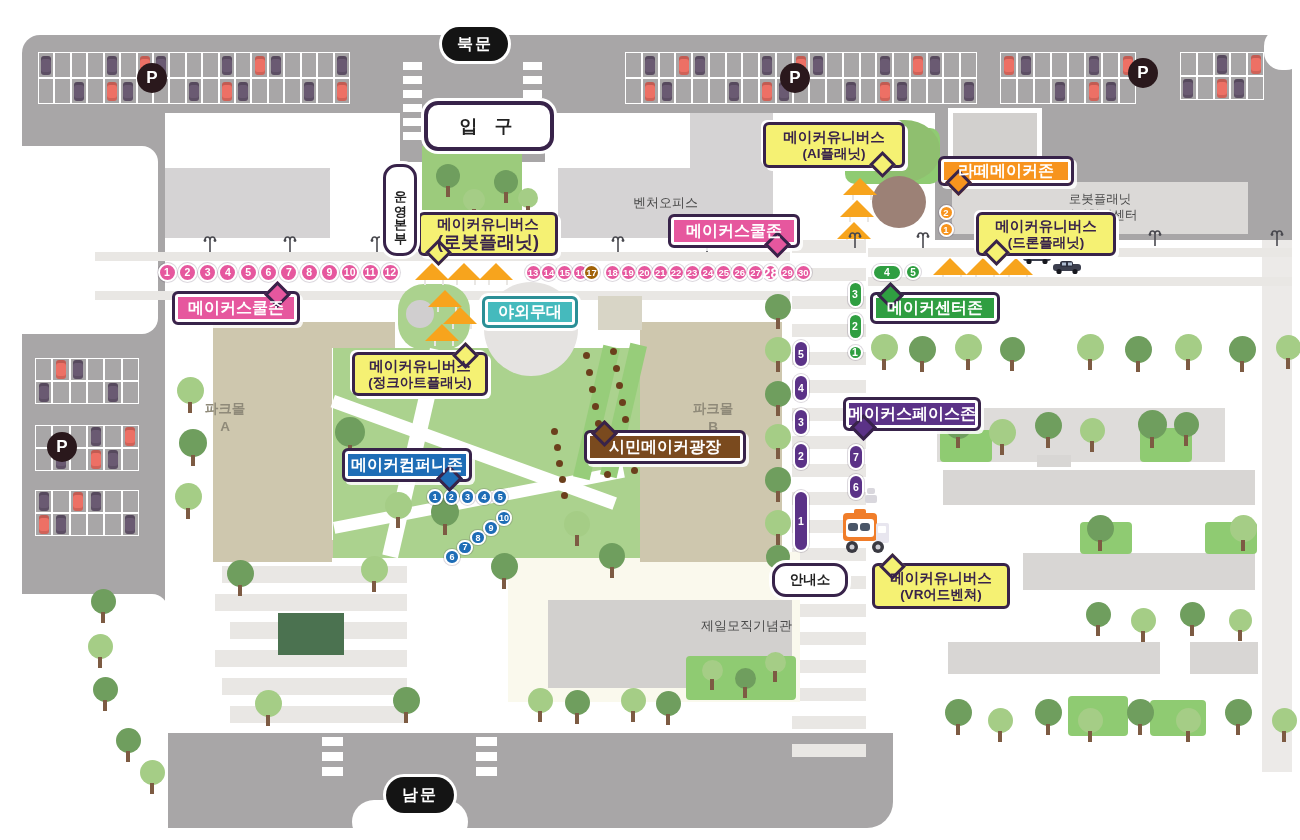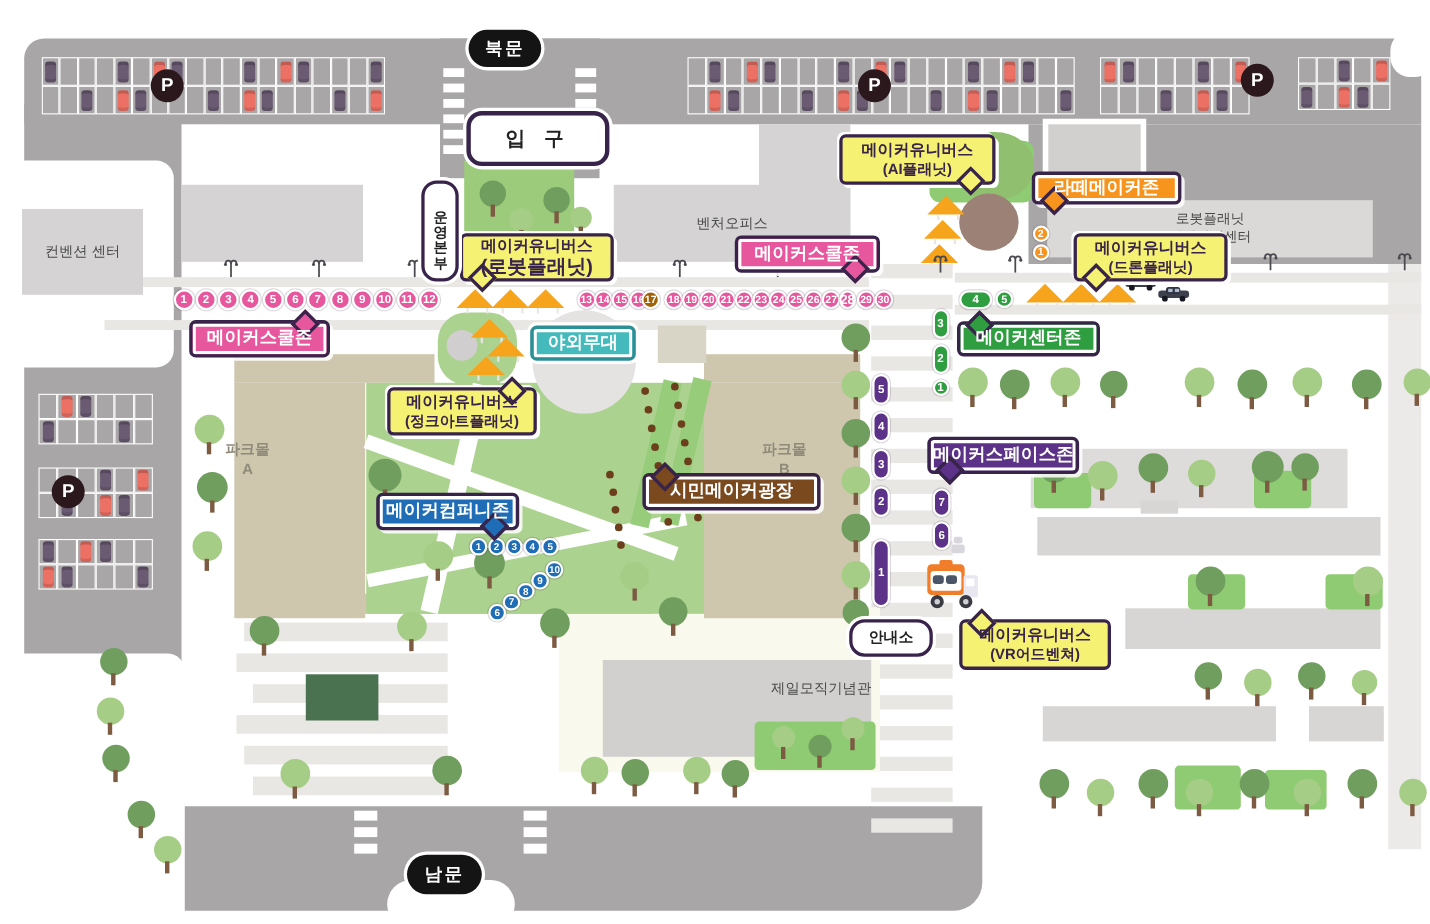--- a/index.html
+++ b/index.html
@@ -37,21 +37,21 @@
   .bubble .tail{position:absolute;width:13px;height:13px;background:inherit;
        border:3px solid #38234a;transform:rotate(45deg);z-index:-1;}
   .tail.bl{left:8px;bottom:-9px;} .tail.br{right:10px;bottom:-9px;}
   .tail.tl{left:8px;top:-9px;}   .tail.tr{right:10px;top:-9px;}
   .bubble.yellow{background:#f5f173;color:#38234a;box-shadow:3px 3px 0 0 #fff,-2px -2px 0 0 #fff;}
   .bubble.fillc{color:#fff;box-shadow:inset 0 0 0 3px #fff,3px 3px 0 0 rgba(255,255,255,.85);}
   .bubble.teal{border-color:#2b8f96;box-shadow:inset 0 0 0 3px #fff,0 0 0 3px #fff;}
   
   .gate{position:absolute;background:#141414;color:#fff;font-weight:bold;border-radius:18px;
        display:flex;align-items:center;justify-content:center;z-index:36;
-       box-shadow:0 0 0 3px #fff;letter-spacing:2px;}
+       box-shadow:0 0 0 3px #fff;letter-spacing:2px;margin-left:16px;}
   .wbadge{position:absolute;background:#fff;border:3px solid #38234a;color:#222;
        font-weight:bold;display:flex;align-items:center;justify-content:center;
        border-radius:14px;z-index:36;box-shadow:0 0 0 3px #fff;}
   .pbadge{position:absolute;background:#2a181c;color:#fff;font-weight:bold;border-radius:50%;
        width:30px;height:30px;display:flex;align-items:center;justify-content:center;
        font-size:17px;z-index:26;}
   .stall{position:absolute;border:1.5px solid #fff;box-sizing:border-box;z-index:5;}
   .pcar{position:absolute;border-radius:3px;z-index:6;}
   .dash{position:absolute;background:#fff;z-index:4;}
   .dot{position:absolute;background:#6b3f1c;border-radius:50%;z-index:12;}
@@ -75,23 +75,20 @@
   <div class="abs white-cut" style="left:0;top:594px;width:168px;height:246px;border-radius:0 16px 0 0;"></div>
   <div class="abs white-cut" style="left:352px;top:800px;width:116px;height:44px;border-radius:22px;z-index:3;"></div>
   <div class="abs white-cut" style="left:1264px;top:28px;width:40px;height:42px;border-radius:18px;z-index:3;"></div>
   <div class="abs" style="left:1262px;top:240px;width:30px;height:532px;background:#eceae8;"></div>
 
   <div class="abs strip" style="left:95px;top:252px;width:695px;height:9px;z-index:2;"></div>
   <div class="abs strip" style="left:95px;top:291px;width:695px;height:9px;z-index:2;"></div>
   <div class="abs strip" style="left:868px;top:248px;width:424px;height:9px;z-index:2;"></div>
   <div class="abs strip" style="left:868px;top:277px;width:424px;height:9px;z-index:2;"></div>
 
-  <div class="abs bld" style="left:20px;top:190px;width:110px;height:78px;z-index:5;">
-    <span>컨벤션 센터</span>
-    </div>
   <div class="abs bld" style="left:165px;top:168px;width:165px;height:70px;z-index:5;"></div>
   <div class="abs bld" style="left:690px;top:113px;width:83px;height:104px;z-index:5;"></div>
   <div class="abs bld" style="left:558px;top:168px;width:215px;height:70px;z-index:5;">
     <span>벤처오피스</span>
     </div>
   <div class="abs" style="left:948px;top:108px;width:84px;height:52px;background:#d2d0ce;border:5px solid #fff;z-index:5;"></div>
   <div class="abs bld" style="left:952px;top:182px;width:296px;height:52px;background:#dbd9d7;z-index:5;font-size:12.5px;">
     <span><span>로봇플래닛</span><br>
     <span>경제혁신센터</span></span>
     </div>
@@ -630,21 +627,21 @@
       <div class="num" style="left: 604px; top: 263.5px; width: 17px; height: 17px; background: rgb(230, 87, 158); font-size: 9.5px; border-radius: 50%;">18</div>
       <div class="num" style="left: 619.9px; top: 263.5px; width: 17px; height: 17px; background: rgb(230, 87, 158); font-size: 9.5px; border-radius: 50%;">19</div>
       <div class="num" style="left: 635.8px; top: 263.5px; width: 17px; height: 17px; background: rgb(230, 87, 158); font-size: 9.5px; border-radius: 50%;">20</div>
       <div class="num" style="left: 651.7px; top: 263.5px; width: 17px; height: 17px; background: rgb(230, 87, 158); font-size: 9.5px; border-radius: 50%;">21</div>
       <div class="num" style="left: 667.6px; top: 263.5px; width: 17px; height: 17px; background: rgb(230, 87, 158); font-size: 9.5px; border-radius: 50%;">22</div>
       <div class="num" style="left: 683.5px; top: 263.5px; width: 17px; height: 17px; background: rgb(230, 87, 158); font-size: 9.5px; border-radius: 50%;">23</div>
       <div class="num" style="left: 699.4px; top: 263.5px; width: 17px; height: 17px; background: rgb(230, 87, 158); font-size: 9.5px; border-radius: 50%;">24</div>
       <div class="num" style="left: 715.3px; top: 263.5px; width: 17px; height: 17px; background: rgb(230, 87, 158); font-size: 9.5px; border-radius: 50%;">25</div>
       <div class="num" style="left: 731.2px; top: 263.5px; width: 17px; height: 17px; background: rgb(230, 87, 158); font-size: 9.5px; border-radius: 50%;">26</div>
       <div class="num" style="left: 747.1px; top: 263.5px; width: 17px; height: 17px; background: rgb(230, 87, 158); font-size: 9.5px; border-radius: 50%;">27</div>
-      <div class="num" style="left: 763px; top: 263.5px; width: 15px; height: 17px; background: rgb(230, 87, 158); font-size: 12px; border-radius: 50%;">28</div>
+      <div class="num" style="left: 763px; top: 263.5px; width: 15px; height: 17px; background: rgb(230, 87, 158); font-size: 15px; border-radius: 50%;">28</div>
       <div class="num" style="left: 778.9px; top: 263.5px; width: 17px; height: 17px; background: rgb(230, 87, 158); font-size: 9.5px; border-radius: 50%;">29</div>
       <div class="num" style="left: 794.8px; top: 263.5px; width: 17px; height: 17px; background: rgb(230, 87, 158); font-size: 9.5px; border-radius: 50%;">30</div>
       <div class="num" style="left: 938.5px; top: 204.5px; width: 15px; height: 15px; background: rgb(247, 148, 30); font-size: 9.5px; border-radius: 50%;">2</div>
       <div class="num" style="left: 938.5px; top: 221.5px; width: 15px; height: 15px; background: rgb(247, 148, 30); font-size: 9.5px; border-radius: 50%;">1</div>
       <div class="num" style="left: 872px; top: 263.5px; width: 30px; height: 17px; background: rgb(47, 158, 65); font-size: 10.5px; border-radius: 9px;">4</div>
       <div class="num" style="left: 905px; top: 264px; width: 16px; height: 16px; background: rgb(47, 158, 65); font-size: 10px; border-radius: 50%;">5</div>
       <div class="num" style="left: 847.5px; top: 280.5px; width: 15px; height: 27px; background: rgb(47, 158, 65); font-size: 10.5px; border-radius: 9px;">3</div>
       <div class="num" style="left: 847.5px; top: 312.5px; width: 15px; height: 27px; background: rgb(47, 158, 65); font-size: 10.5px; border-radius: 9px;">2</div>
       <div class="num" style="left: 847.5px; top: 344.5px; width: 15px; height: 15px; background: rgb(47, 158, 65); font-size: 10.5px; border-radius: 9px;">1</div>
       <div class="num" style="left: 793px; top: 340px; width: 16px; height: 28px; background: rgb(91, 50, 135); font-size: 10.5px; border-radius: 9px;">5</div>

